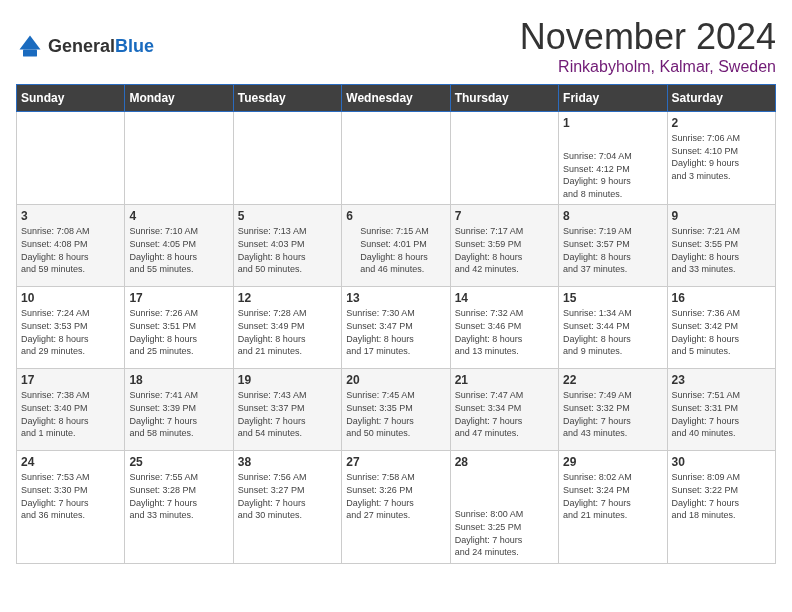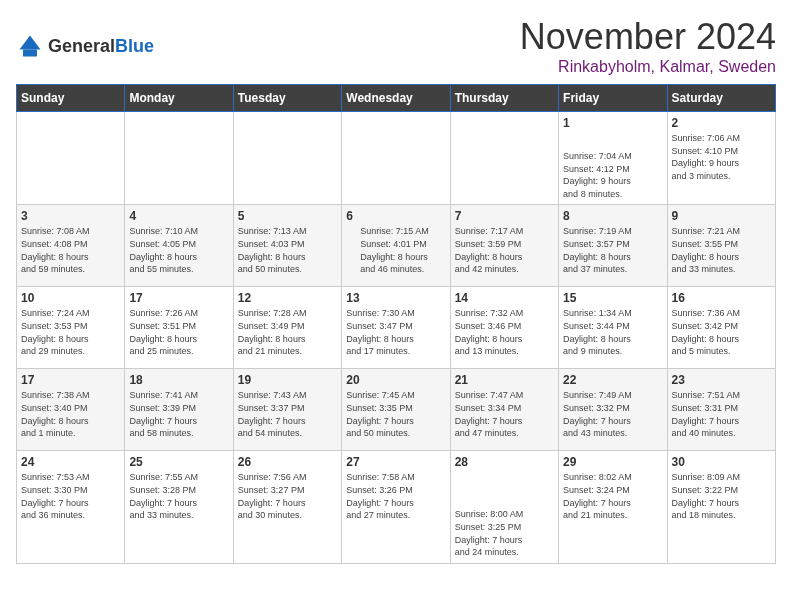--- a/index.html
+++ b/index.html
@@ -283,21 +283,21 @@
 and 36 minutes.</div>
         </td>
         <td>
           <div class="day-num">25</div>
           <div class="day-detail" style="white-space: pre-line;">Sunrise: 7:55 AM
 Sunset: 3:28 PM
 Daylight: 7 hours
 and 33 minutes.</div>
         </td>
         <td>
-          <div class="day-num">26</div>
+          <div class="day-num">38</div>
           <div class="day-detail" style="white-space: pre-line;">Sunrise: 7:56 AM
 Sunset: 3:27 PM
 Daylight: 7 hours
 and 30 minutes.</div>
         </td>
         <td>
           <div class="day-num">27</div>
           <div class="day-detail" style="white-space: pre-line;">Sunrise: 7:58 AM
 Sunset: 3:26 PM
 Daylight: 7 hours

